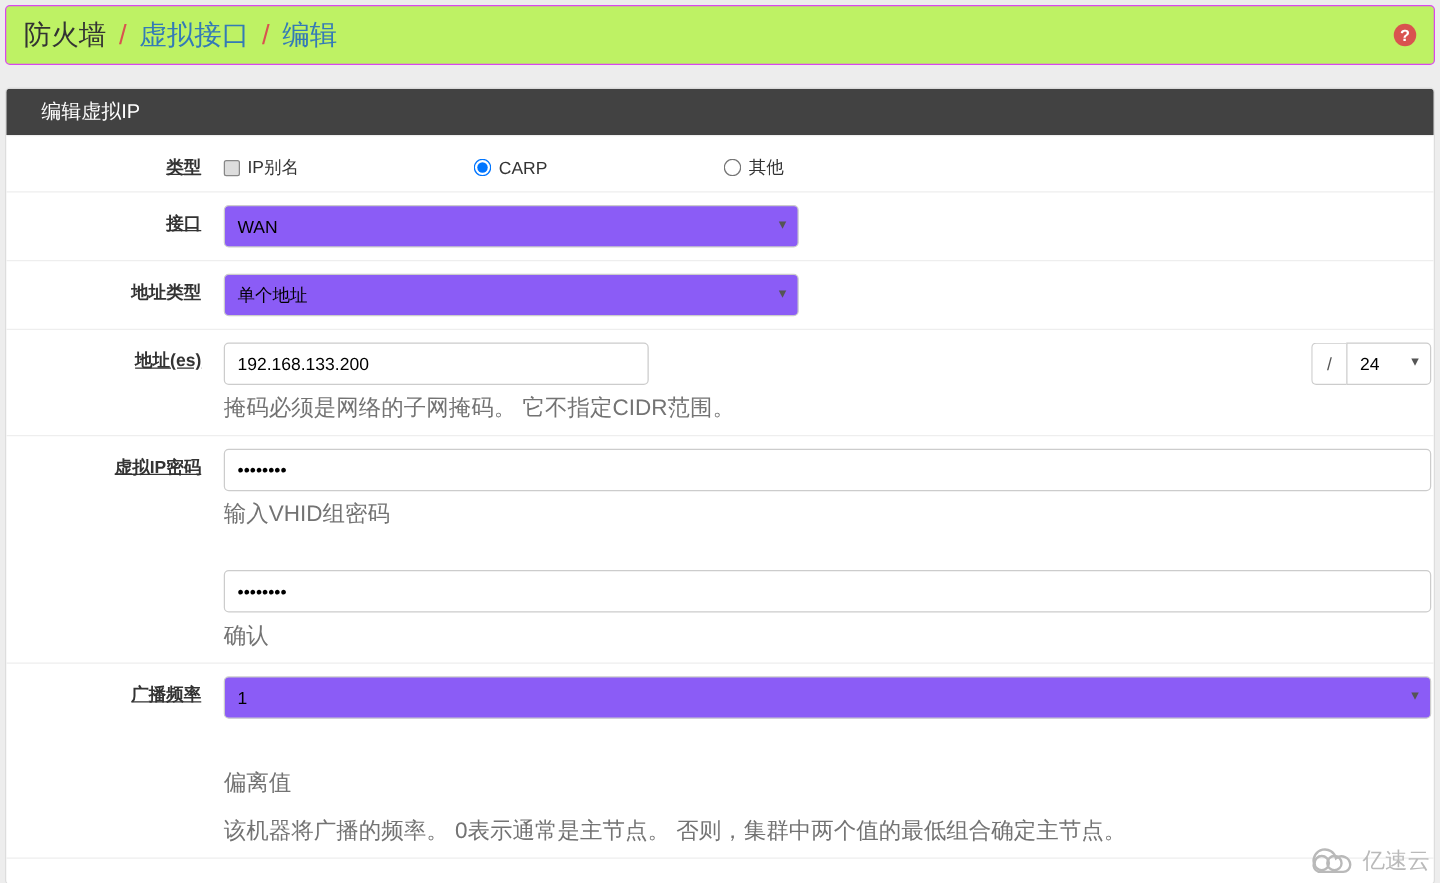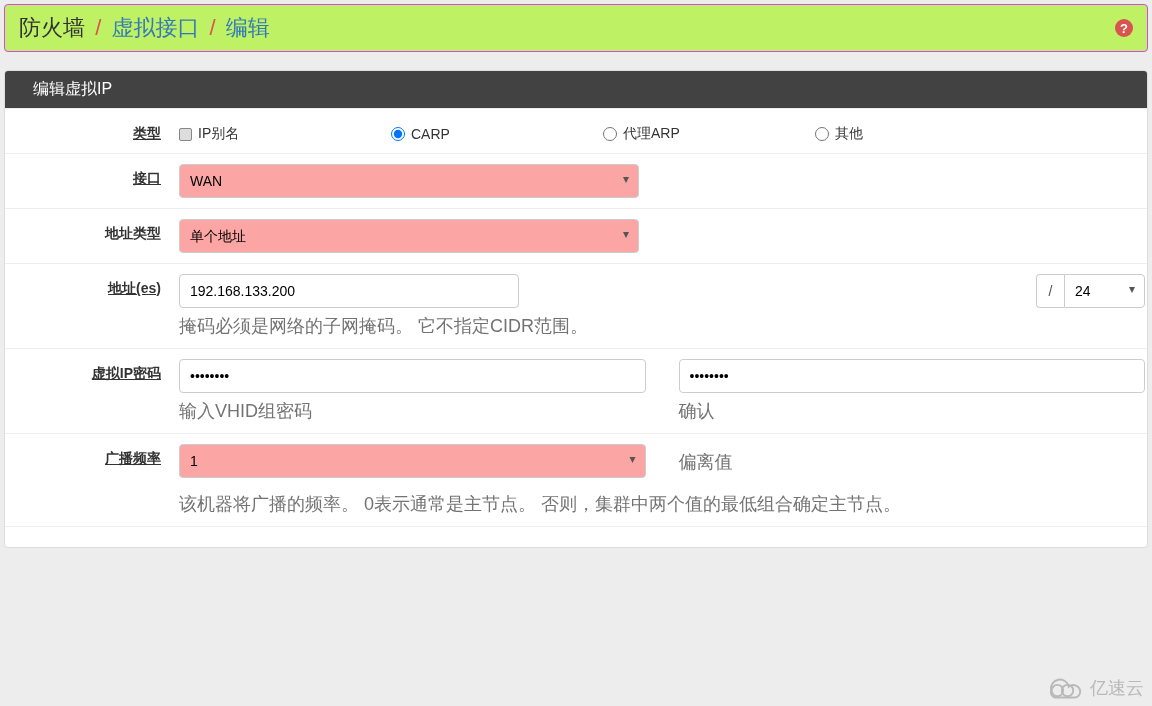--- a/index.html
+++ b/index.html
@@ -11,36 +11,36 @@
 .breadcrumb .sep { color: #d9534f; margin: 0 4px; }
 .breadcrumb .root { color: #333; }
 .help-icon { width: 18px; height: 18px; border-radius: 50%; background: #d9534f; color: #fff; font-size: 13px; font-weight: bold; display: inline-flex; align-items: center; justify-content: center; cursor: pointer; }
 .panel { background: #fff; border: 1px solid #ddd; border-radius: 4px; margin: 0 4px 26px 4px; overflow: hidden; }
 .panel-heading { background: #424242; color: #fff; font-size: 16px; font-weight: normal; padding: 8px 28px; }
 .form-row { display: flex; align-items: flex-start; padding: 10px 2px; border-top: 1px solid #eee; }
 .form-row:first-of-type { border-top: none; }
 .row-label { width: 172px; text-align: right; padding-right: 18px; padding-top: 6px; font-weight: bold; }
 .row-label.underline { text-decoration: underline; }
 .row-body { flex: 1; }
-.radio-row { display: flex; gap: 12px; padding-top: 6px; }
+.radio-row { display: flex; gap: 0; padding-top: 6px; }
 .radio-item { width: 200px; display: flex; align-items: center; gap: 6px; }
 .radio-item input { width: 14px; height: 14px; }
 .select, .input { width: 100%; height: 34px; border: 1px solid #ccc; border-radius: 4px; padding: 0 10px; font-size: 14px; background: #fff; }
-.select { background: #fca5a5; appearance: none; -webkit-appearance: none; }
+.select { background: #8b5cf6; appearance: none; -webkit-appearance: none; }
 .select-wrap { position: relative; }
 .select-wrap::after { content: "▾"; position: absolute; right: 10px; top: 8px; color: #555; pointer-events: none; font-size: 12px; }
 .w-460 { width: 460px; }
 .help-text { color: #737373; font-size: 18px; margin-top: 6px; }
-.two-col { display: flex; gap: 33px; }
+.two-col { display: flex; gap: 33px; flex-direction: column; }
 .two-col > div { flex: 1; }
 .addr-row { display: flex; align-items: flex-start; gap: 10px; }
 .addr-left { width: 340px; }
 .addr-right { margin-left: auto; display: flex; align-items: center; gap: 0; }
 .slash-box { width: 28px; height: 34px; border: 1px solid #ccc; border-right: none; border-radius: 4px 0 0 4px; display: flex; align-items: center; justify-content: center; background: #fff; color: #555; }
-.cidr-wrap { width: 81px; position: relative; }
+.cidr-wrap { width: 68px; position: relative; }
 .cidr-wrap .select { border-radius: 0 4px 4px 0; background: #fff; }
 .watermark { position: fixed; right: 8px; bottom: 6px; color: #b9b9b9; font-size: 18px; display: flex; align-items: flex-end; gap: 6px; }
 .watermark svg { width: 38px; height: 24px; }
 .radio-check { display:inline-block; width:13px; height:13px; border:1px solid #888; border-radius:2px; background:#ddd; }
 </style>
 </head>
 <body>
 
 <div class="page">
   <div class="breadcrumb-bar">
@@ -61,24 +61,20 @@
       <div class="row-label underline">类型</div>
       <div class="row-body">
         <div class="radio-row">
           <label class="radio-item">
             <span class="radio-check"></span>
             <span>IP别名</span>
           </label>
           <label class="radio-item">
             <input type="radio" name="t" checked="" style="">
             <span>CARP</span>
-          </label>
-          <label class="radio-item">
-            <input type="radio" name="t" style="">
-            <span>代理ARP</span>
           </label>
           <label class="radio-item">
             <input type="radio" name="t" style="">
             <span>其他</span>
           </label>
         </div>
       </div>
     </div>
 
     <div class="form-row">

